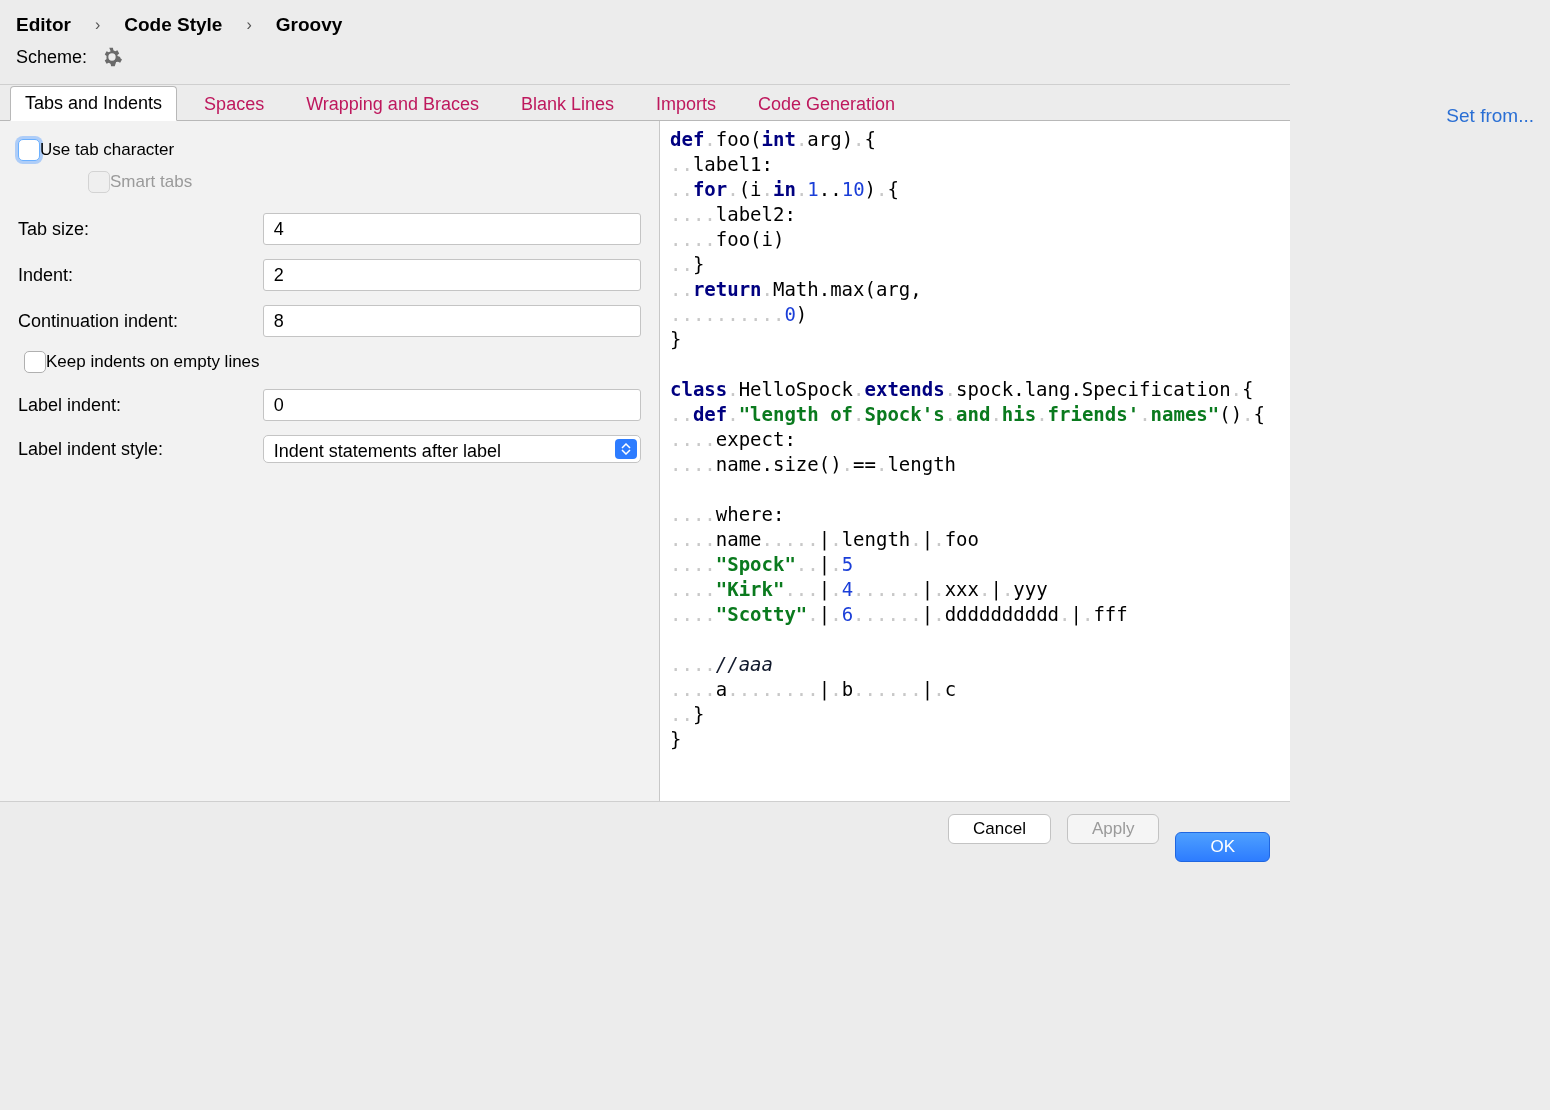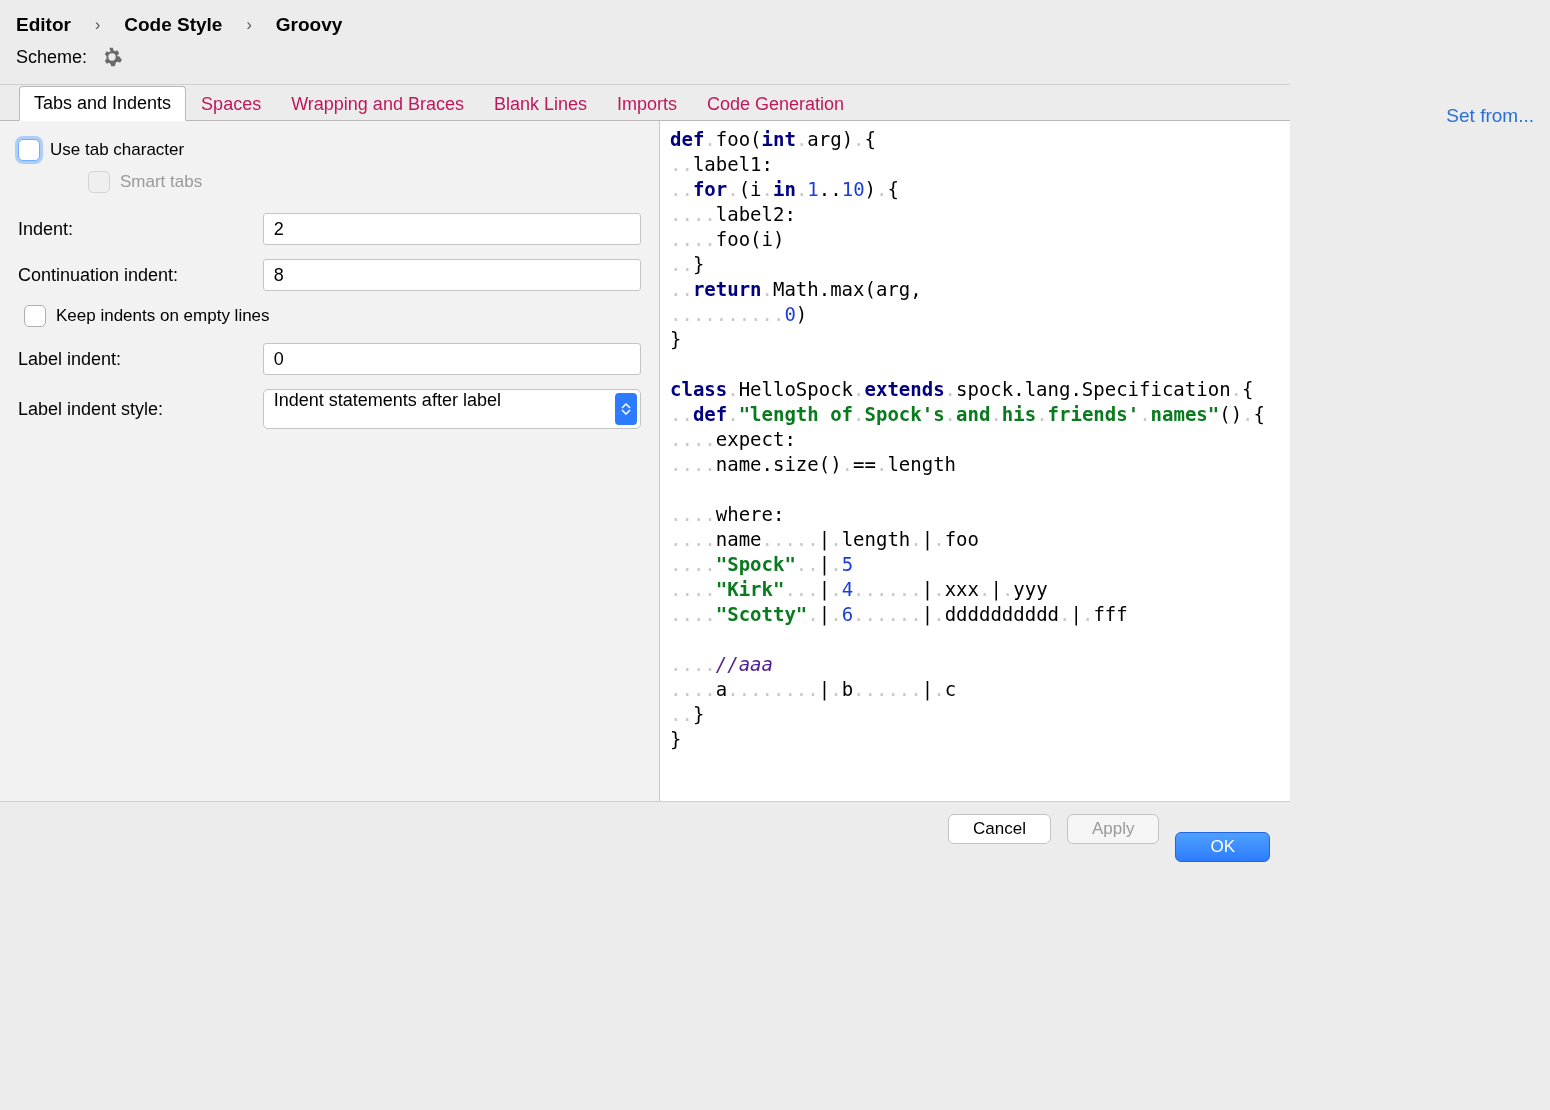--- a/index.html
+++ b/index.html
@@ -58,22 +58,22 @@
   font-size:19px;
 }
 
 .divider { height:1px; background:#cfcfcf; margin: 0 0 0 0;}
 
 .tabs {
   display:flex;
   align-items:flex-end;
   background:#ececec;
   border-bottom:1px solid #b8b8b8;
-  padding-left:19px;
-  gap:0;
+  padding-left:10px;
+  gap:12px;
   height:36px;
 }
 .tab {
   padding: 6px 14px 6px 14px;
   font-size:18px;
   color:#be185d;
   border:1px solid transparent;
   border-bottom:none;
   position:relative;
   top:1px;
@@ -96,37 +96,37 @@
   width: 660px;
   background:#f2f2f2;
   border-right:1px solid #c8c8c8;
   padding: 18px 18px;
 }
 .form-row {
   display:flex;
   align-items:center;
   margin-bottom: 14px;
 }
-.check-row { display:flex; align-items:center; gap:10px; margin-bottom:10px;}
+.check-row { display:flex; align-items:center; margin-bottom:10px;}
 .check-row.indent { margin-left:34px;padding-left:36px; }
 .check-row.disabled { color:#9a9a9a; }
 .chk {
   width:22px; height:22px; border:1.5px solid #b0b0b0; border-radius:5px; background:#fff; display:inline-block;
 }
 .chk.focused { box-shadow:0 0 0 3px rgba(90,160,255,0.45); border-color:#6bb0ff;}
 .chk.disabled { background:#efefef; border-color:#d3d3d3;}
 .form-row label { width:246px; font-size:18px;}
 .text-input {
   width:380px; height:32px; background:#fff; border:1px solid #c4c4c4;
   border-radius:3px; padding:0 10px; font-size:18px;
 }
 .select-input {
-  width:380px; height:40px; background:#fff; border:1px solid #c4c4c4;
+  width:380px; height:28px; background:#fff; border:1px solid #c4c4c4;
   border-radius:5px; padding:0 10px; font-size:18px;
-  display:flex; align-items:flex-start; position:relative;
+  display:flex; align-items:flex-end; position:relative;
 }
 .select-input .arrows {
   position:absolute; right:3px; top:3px; bottom:3px; width:22px;
   background:#2d7cff; border-radius:4px;
   display:flex; flex-direction:column; align-items:center; justify-content:center;
 }
 .select-input .arrows svg{width:10px;height:6px;}
 
 .code-panel {
   flex:1;
@@ -134,21 +134,21 @@
   padding: 6px 10px;
   font-family: Menlo, Consolas, monospace;
   font-size:19px;
   line-height:25px;
   overflow:auto;
   white-space:pre;
 }
 .kw{color:#000080; font-weight:700;}
 .num{color:#1a3ed8;}
 .str{color:#0a7a1e; font-weight:700;}
-.cmt{color:#4c1d95; font-style:italic;}
+.cmt{color:#0f172a; font-style:italic;}
 .dot{color:#c8c8c8;}
 
 .footer {
   height:54px;
   border-top:1px solid #cfcfcf;
   background:#ececec;
   display:flex;
   justify-content:flex-end;
   align-items:center;
   gap:16px;
@@ -199,20 +199,24 @@
   <div class="left-panel">
     <div class="check-row">
       <span class="chk focused"></span>
       <span>Use tab character</span>
     </div>
     <div class="check-row indent disabled">
       <span class="chk disabled"></span>
       <span>Smart tabs</span>
     </div>
     <div style="height:10px"></div>
+    <div class="form-row">
+      <label>Tab size:</label>
+      <input class="text-input" value="4" style="">
+    </div>
     <div class="form-row">
       <label>Indent:</label>
       <input class="text-input" value="2" style="">
     </div>
     <div class="form-row">
       <label>Continuation indent:</label>
       <input class="text-input" value="8" style="">
     </div>
     <div class="check-row" style="margin-left:6px; margin-bottom:16px;">
       <span class="chk"></span>

